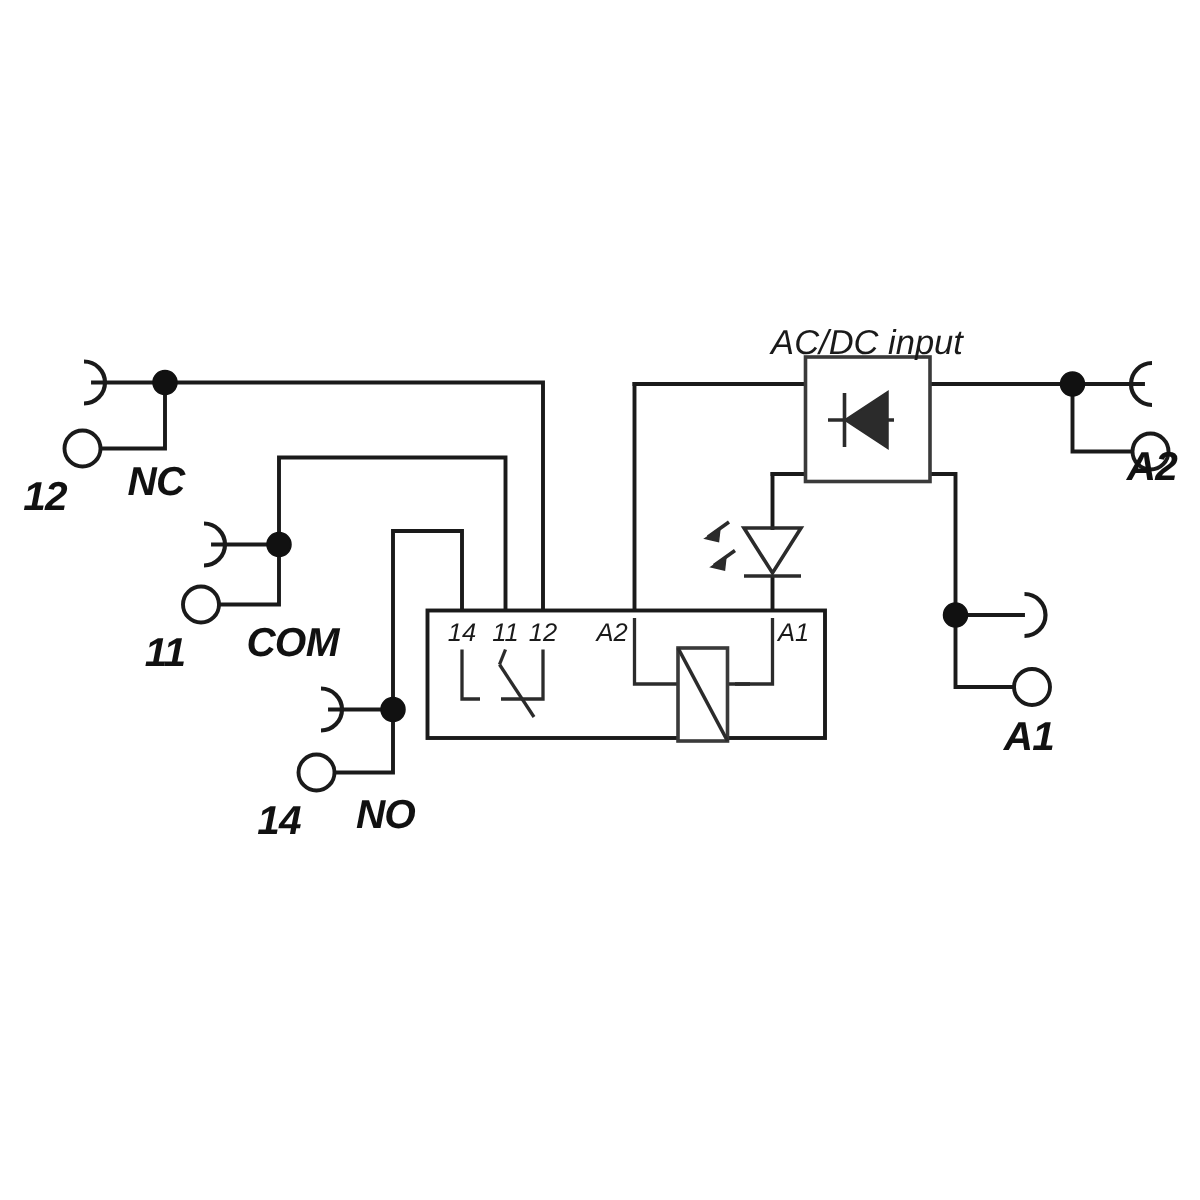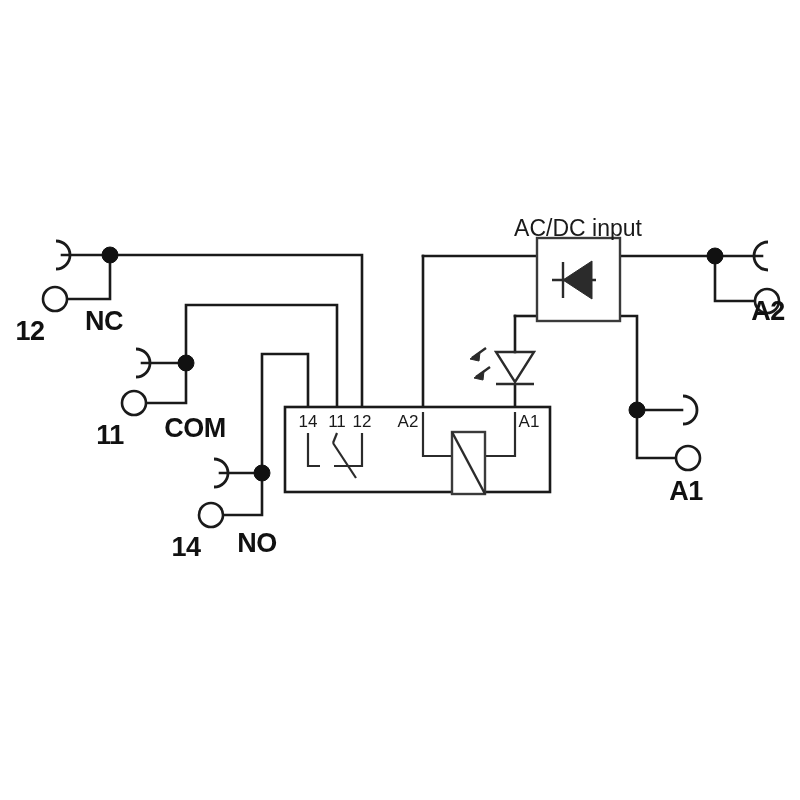--- a/index.html
+++ b/index.html
@@ -10,20 +10,21 @@
   }
   body {
     font-family: "Liberation Sans", "DejaVu Sans", sans-serif;
   }
   #schematic-root {
     position: relative;
     width: 800px;
     height: 800px;
     background: #ffffff;
     overflow: hidden;
+    font-style: italic;
   }
   svg.diagram {
     display: block;
     width: 800px;
     height: 800px;
   }
   .wire {
     stroke: #1a1a1a;
     stroke-width: 2.6;
     fill: none;

